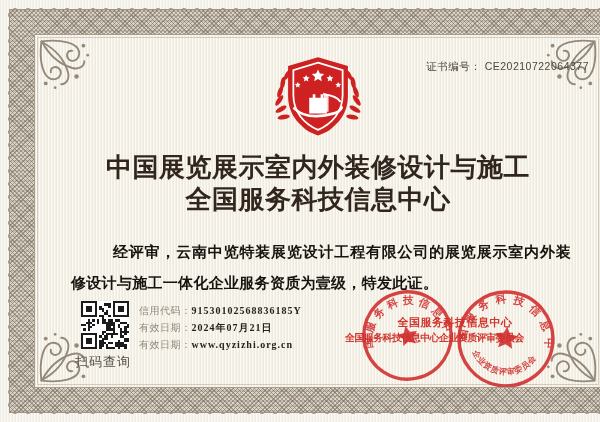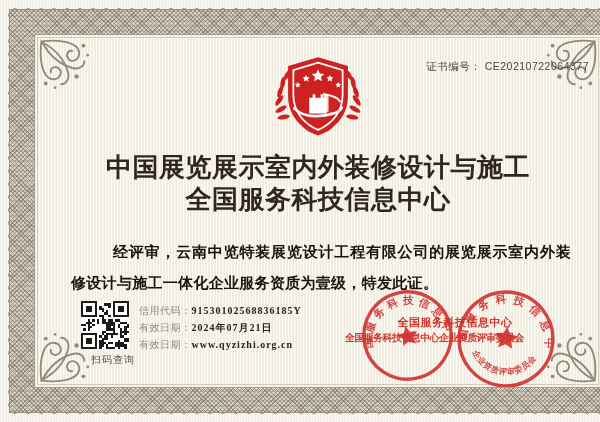--- a/index.html
+++ b/index.html
@@ -38,21 +38,21 @@
   
   .title{position:absolute;top:117px;left:0;right:0;margin:0;text-align:center;
     font-family:Liberation Serif, serif;font-weight:bold;color:#30261e;
     font-size:26px;line-height:32px;letter-spacing:.5px;}
   
   .body-text{position:absolute;top:201px;left:36px;right:30px;margin:0;
     font-size:15px;line-height:31px;font-weight:bold;color:#17130f;
     text-indent:2.8em;text-align:justify;letter-spacing:.3px;}
   
   .qr{position:absolute;left:46px;top:266px;width:48px;height:48px;background:#fff;}
-  .qr-caption{position:absolute;left:40px;top:318px;width:60px;text-align:right;font-size:10px;color:#55504a;letter-spacing:1px;}
+  .qr-caption{position:absolute;left:40px;top:318px;width:60px;text-align:left;font-size:13px;color:#55504a;letter-spacing:1px;}
   .fields{position:absolute;left:104px;top:267px;}
   .field-row{height:17px;line-height:17px;font-size:10px;white-space:nowrap;font-family:Liberation Serif, serif;}
   .field-label{color:#8f887c;letter-spacing:.5px;}
   .field-value{color:#27241f;font-weight:bold;letter-spacing:1px;}
   
   .issuer1{position:absolute;top:280px;left:308px;width:224px;text-align:center;
     font-size:11px;font-weight:bold;color:#d0372e;letter-spacing:.5px;}
   .issuer2{position:absolute;top:296px;left:310px;width:220px;text-align:left;
     font-size:10px;font-weight:bold;color:#d0372e;letter-spacing:-.6px;white-space:nowrap;}
   

